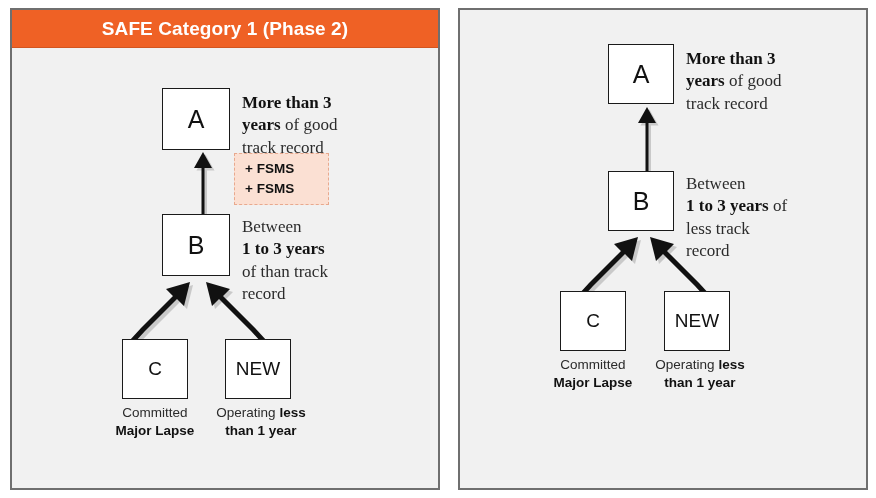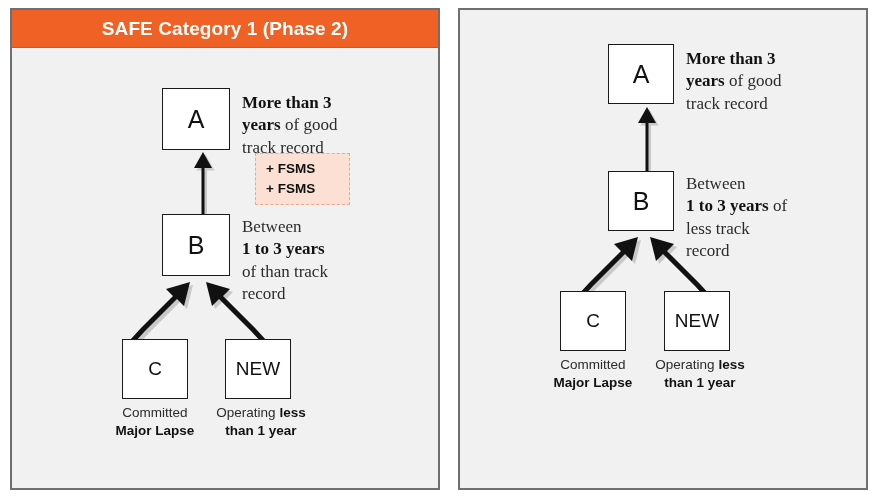--- a/index.html
+++ b/index.html
@@ -97,21 +97,21 @@
     <div class="panel-header">SAFE Category 1 (Phase 2)</div>
 
     <div class="panel-body">
 
       <div class="node big" style="left:150px;top:40px;width:68px;height:62px;">
         <span>A</span>
       </div>
 
       <div class="desc" style="left:230px;top:44px;width:108px;"><b>More than 3</b> <b>years</b><span> of good</span> <span>track record</span></div>
 
-      <div class="badge" style="left:243px;top:105px;width:95px;">
+      <div class="badge" style="left:222px;top:105px;width:95px;">
         <div>+ FSMS</div>
         <div>+ FSMS</div>
       </div>
 
       <div class="arrow" style="left:178px;top:100px;">
         <svg width="26" height="68" viewBox="0 0 26 68">
           <g transform="translate(2,2)">
             <path d="M9.5 66 L9.5 18 L2 18 L11 2 L20 18 L12.5 18 L12.5 66 Z" fill="#9a9a9a" opacity="0.45" transform="translate(2.5,2.5)"></path>
             <path d="M9.5 66 L9.5 18 L2 18 L11 2 L20 18 L12.5 18 L12.5 66 Z" fill="#111111"></path>
           </g>

